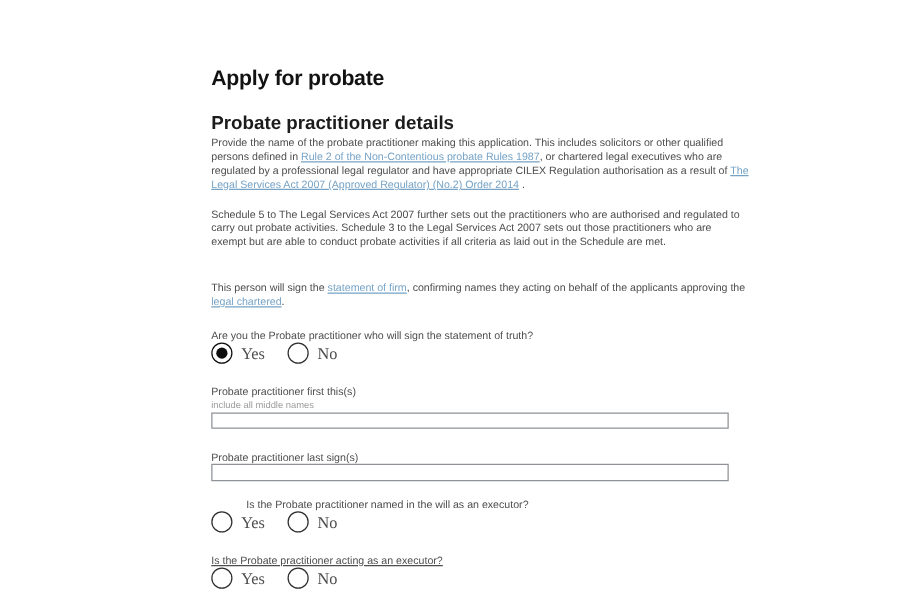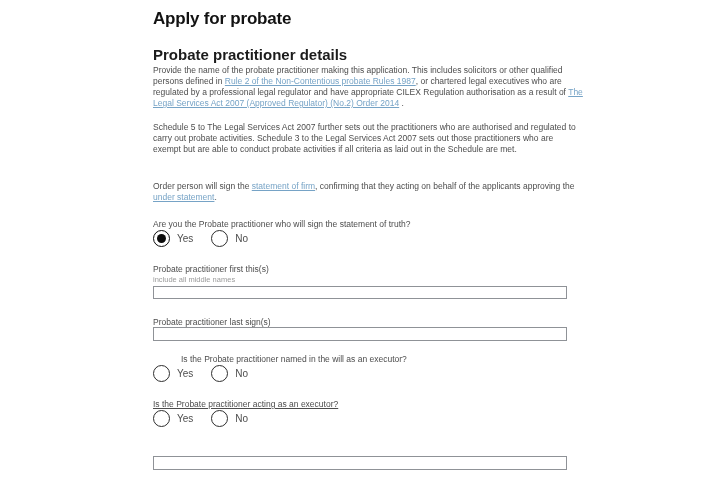--- a/index.html
+++ b/index.html
@@ -5,21 +5,21 @@
   * { margin: 0; padding: 0; box-sizing: border-box; }
   html, body {
     width: 720px; height: 480px;
     background: #ffffff;
     font-family: "Liberation Sans", sans-serif;
     overflow: hidden;
   }
   .page { position: relative; width: 720px; height: 480px; background: #ffffff; }
   .content { position: absolute; left: 153px; top: 0; width: 430px; height: 480px; }
 
-  .abs { position: absolute; left: 0; }
+  .abs { position: absolute; left: 16px; margin-top: 44px; }
 
   h1.title {
     font-size: 17px; font-weight: 700; color: #121212;
     letter-spacing: -0.2px;
   }
   h2.section {
     font-size: 15px; font-weight: 700; color: #1c1c1c;
   }
   p.body {
     font-size: 8.5px; line-height: 11px; color: #4d4d4d;
@@ -50,37 +50,37 @@
   .radio-item { display: flex; align-items: center; gap: 7px; cursor: pointer; }
   .radio-circle {
     width: 17px; height: 17px; border-radius: 50%;
     border: 1.6px solid #2e2e2e; background: #ffffff;
     display: flex; align-items: center; justify-content: center;
     flex: 0 0 auto;
   }
   .radio-circle .dot { width: 9px; height: 9px; border-radius: 50%; background: transparent; }
   .radio-circle.selected { border-color: #0d0d0d; }
   .radio-circle.selected .dot { background: #0d0d0d; }
-  .radio-label { font-size: 10px; color: #4d4d4d; }
+  .radio-label { font-size: 13px; color: #4d4d4d; font-family: Liberation Serif, serif; }
 </style>
 </head>
 <body>
 
 <div class="page">
   <div class="content">
 
     <h1 class="title abs" style="top:9px;">Apply for probate</h1>
 
     <h2 class="section abs" style="top:46px;">Probate practitioner details</h2>
 
     <p class="body abs" style="top:65px;"><span>Provide the name of the probate practitioner making this application. This includes solicitors or other qualified persons defined in </span><a class="link">Rule 2 of the Non-Contentious probate Rules 1987</a><span>, or chartered legal executives who are regulated by a professional legal regulator and have appropriate CILEX Regulation authorisation as a result of </span><a class="link">The Legal Services Act 2007 (Approved Regulator) (No.2) Order 2014</a><span> .</span></p>
 
     <p class="body abs" style="top:122px;">Schedule 5 to The Legal Services Act 2007 further sets out the practitioners who are authorised and regulated to carry out probate activities. Schedule 3 to the Legal Services Act 2007 sets out those practitioners who are exempt but are able to conduct probate activities if all criteria as laid out in the Schedule are met.</p>
 
-    <p class="body abs" style="top:181px;"><span>Order person will sign the </span><a class="link">statement of firm</a><span>, confirming that they acting on behalf of the applicants approving the </span><a class="link">under statement</a><span>.</span></p>
+    <p class="body abs" style="top:181px;"><span>This person will sign the </span><a class="link">statement of firm</a><span>, confirming names they acting on behalf of the applicants approving the </span><a class="link">legal chartered</a><span>.</span></p>
 
     <div class="question abs" style="top:219px;">Are you the Probate practitioner who will sign the statement of truth?</div>
 
     <div class="radio-row abs" style="top:230px;">
       <label class="radio-item">
         <span class="radio-circle selected">
             <span class="dot"></span>
           </span>
         <span class="radio-label">Yes</span>
       </label>

